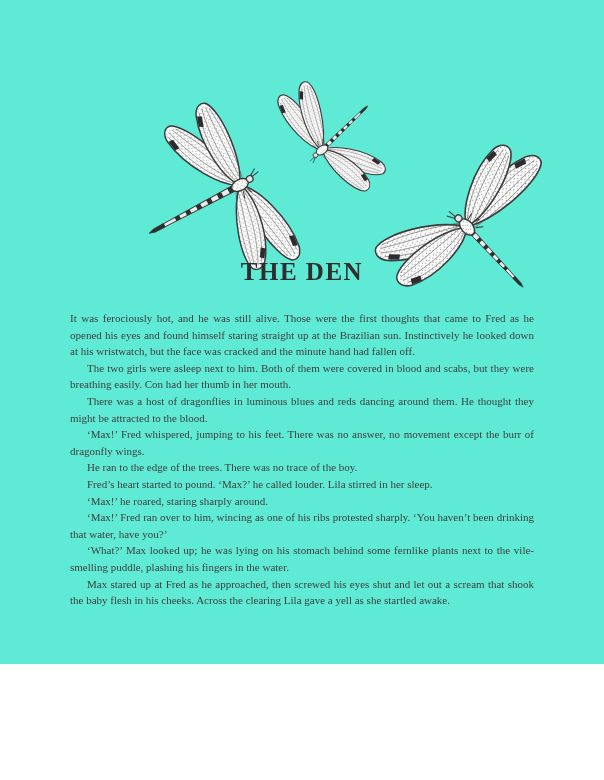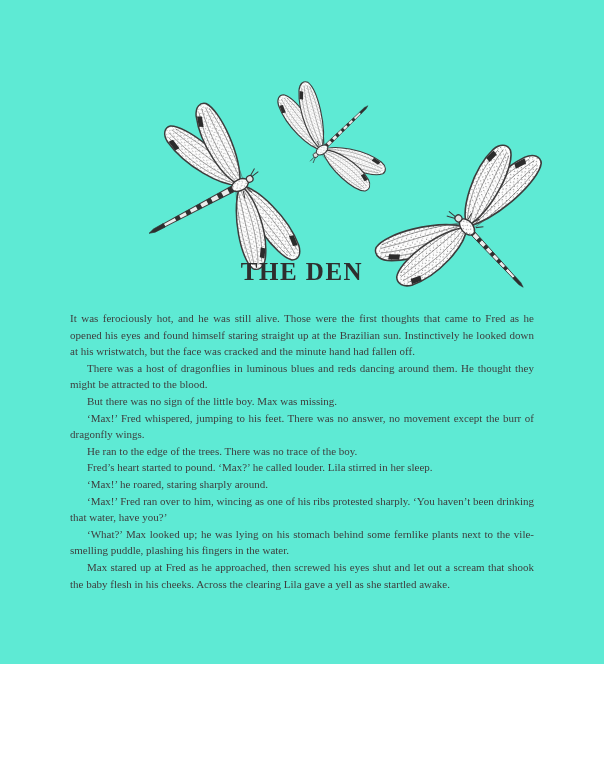--- a/index.html
+++ b/index.html
@@ -103,22 +103,22 @@
       <use href="#wing" transform="rotate(143) scale(0.90,1.1)"></use>
       <use href="#tail" transform="rotate(47) scale(0.80)"></use>
       <use href="#bodycore" transform="rotate(-131) scale(1.05)"></use>
     </g>
   </svg>
 
   <div class="chapter-title">THE DEN</div>
 
   <div class="body-text">
     <p class="first">It was ferociously hot, and he was still alive. Those were the first thoughts that came to Fred as he opened his eyes and found himself staring straight up at the Brazilian sun. Instinctively he looked down at his wristwatch, but the face was cracked and the minute hand had fallen off.</p>
+    <p>The two girls were asleep next to him. Both of them were covered in blood and scabs, but they were breathing easily. Con had her thumb in her mouth.</p>
     <p>There was a host of dragonflies in luminous blues and reds dancing around them. He thought they might be attracted to the blood.</p>
-    <p>But there was no sign of the little boy. Max was missing.</p>
     <p>‘Max!’ Fred whispered, jumping to his feet. There was no answer, no movement except the burr of dragonfly wings.</p>
     <p>He ran to the edge of the trees. There was no trace of the boy.</p>
     <p>Fred’s heart started to pound. ‘Max?’ he called louder. Lila stirred in her sleep.</p>
     <p>‘Max!’ he roared, staring sharply around.</p>
     <p>‘Max!’ Fred ran over to him, wincing as one of his ribs protested sharply. ‘You haven’t been drinking that water, have you?’</p>
     <p>‘What?’ Max looked up; he was lying on his stomach behind some fernlike plants next to the vile-smelling puddle, plashing his fingers in the water.</p>
     <p>Max stared up at Fred as he approached, then screwed his eyes shut and let out a scream that shook the baby flesh in his cheeks. Across the clearing Lila gave a yell as she startled awake.</p>
   </div>
 
 </div>

